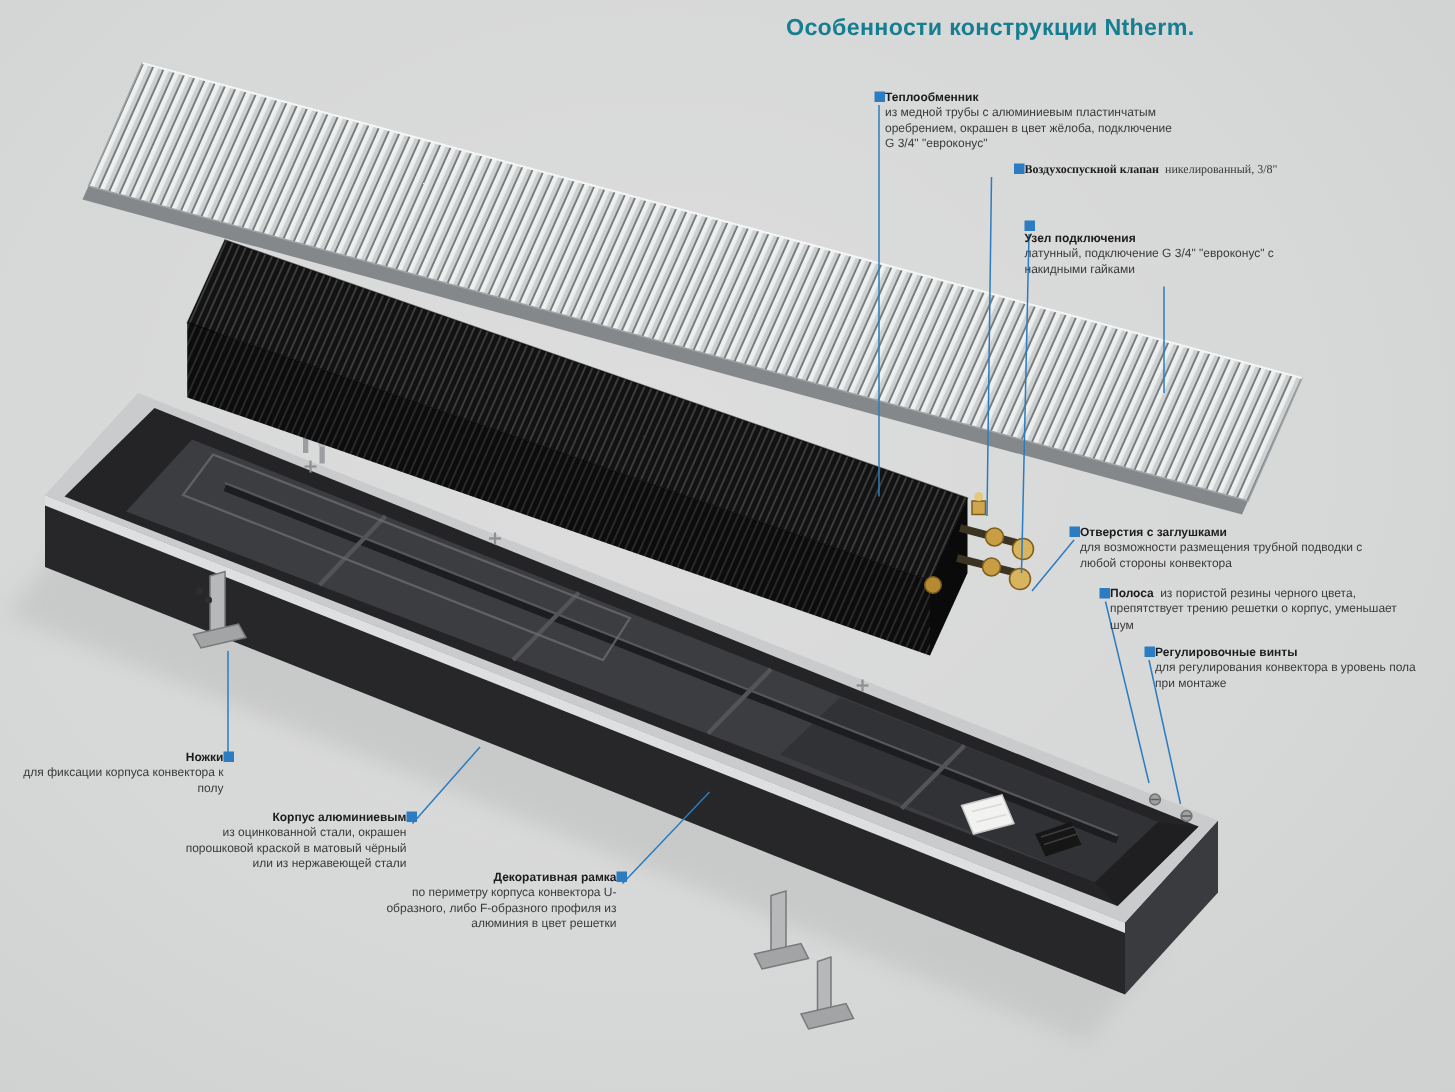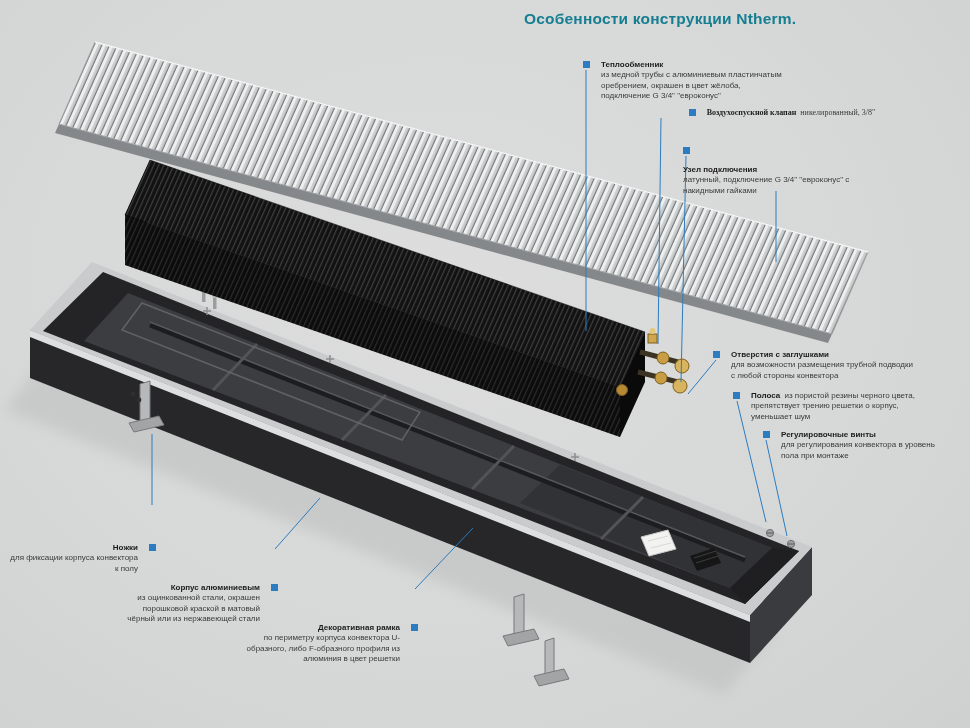--- a/index.html
+++ b/index.html
@@ -11,26 +11,26 @@
     position:absolute; left:0; top:0; width:970px; height:728px; overflow:hidden;
     background: radial-gradient(ellipse at 45% 40%, #dddddd 0%, #d7d8d8 55%, #cfd0d0 100%);
   }
   .title {
     position:absolute; left:524px; top:10px;
     font-size:15.5px; color:var(--title-color); letter-spacing:0.2px; white-space:nowrap;font-weight:bold;
   }
   svg.diagram { position:absolute; left:0; top:0; }
   .leader { stroke:var(--accent); stroke-width:1; fill:none; }
 
-  .callout { position:absolute; display:flex; gap:11px; font-size:8px; line-height:1.3; color:#3a3a3a;justify-content:center; }
+  .callout { position:absolute; display:flex; gap:0; font-size:8px; line-height:1.3; color:#3a3a3a; }
   .callout .marker { width:7px; height:7px; background:var(--accent); flex:none; margin-top:1px; }
   .callout .ctext { min-width:0; }
   .callout .clabel { display:block; font-weight:bold; color:#1c1c1c; }
   .callout.inline .clabel { display:inline; margin-right:2px; }
-  .callout.leftside { flex-direction:row-reverse; text-align:right;margin-top:43px; }
+  .callout.leftside { flex-direction:row-reverse; text-align:right; }
 </style>
 </head>
 <body>
 
 <div class="stage">
 
   <svg class="diagram" width="970" height="728" viewBox="0 0 970 728">
     <defs>
       <pattern id="slats" width="7" height="12" patternUnits="userSpaceOnUse" patternTransform="rotate(24)">
         <rect width="7" height="12" fill="#cdd0d1"></rect>

